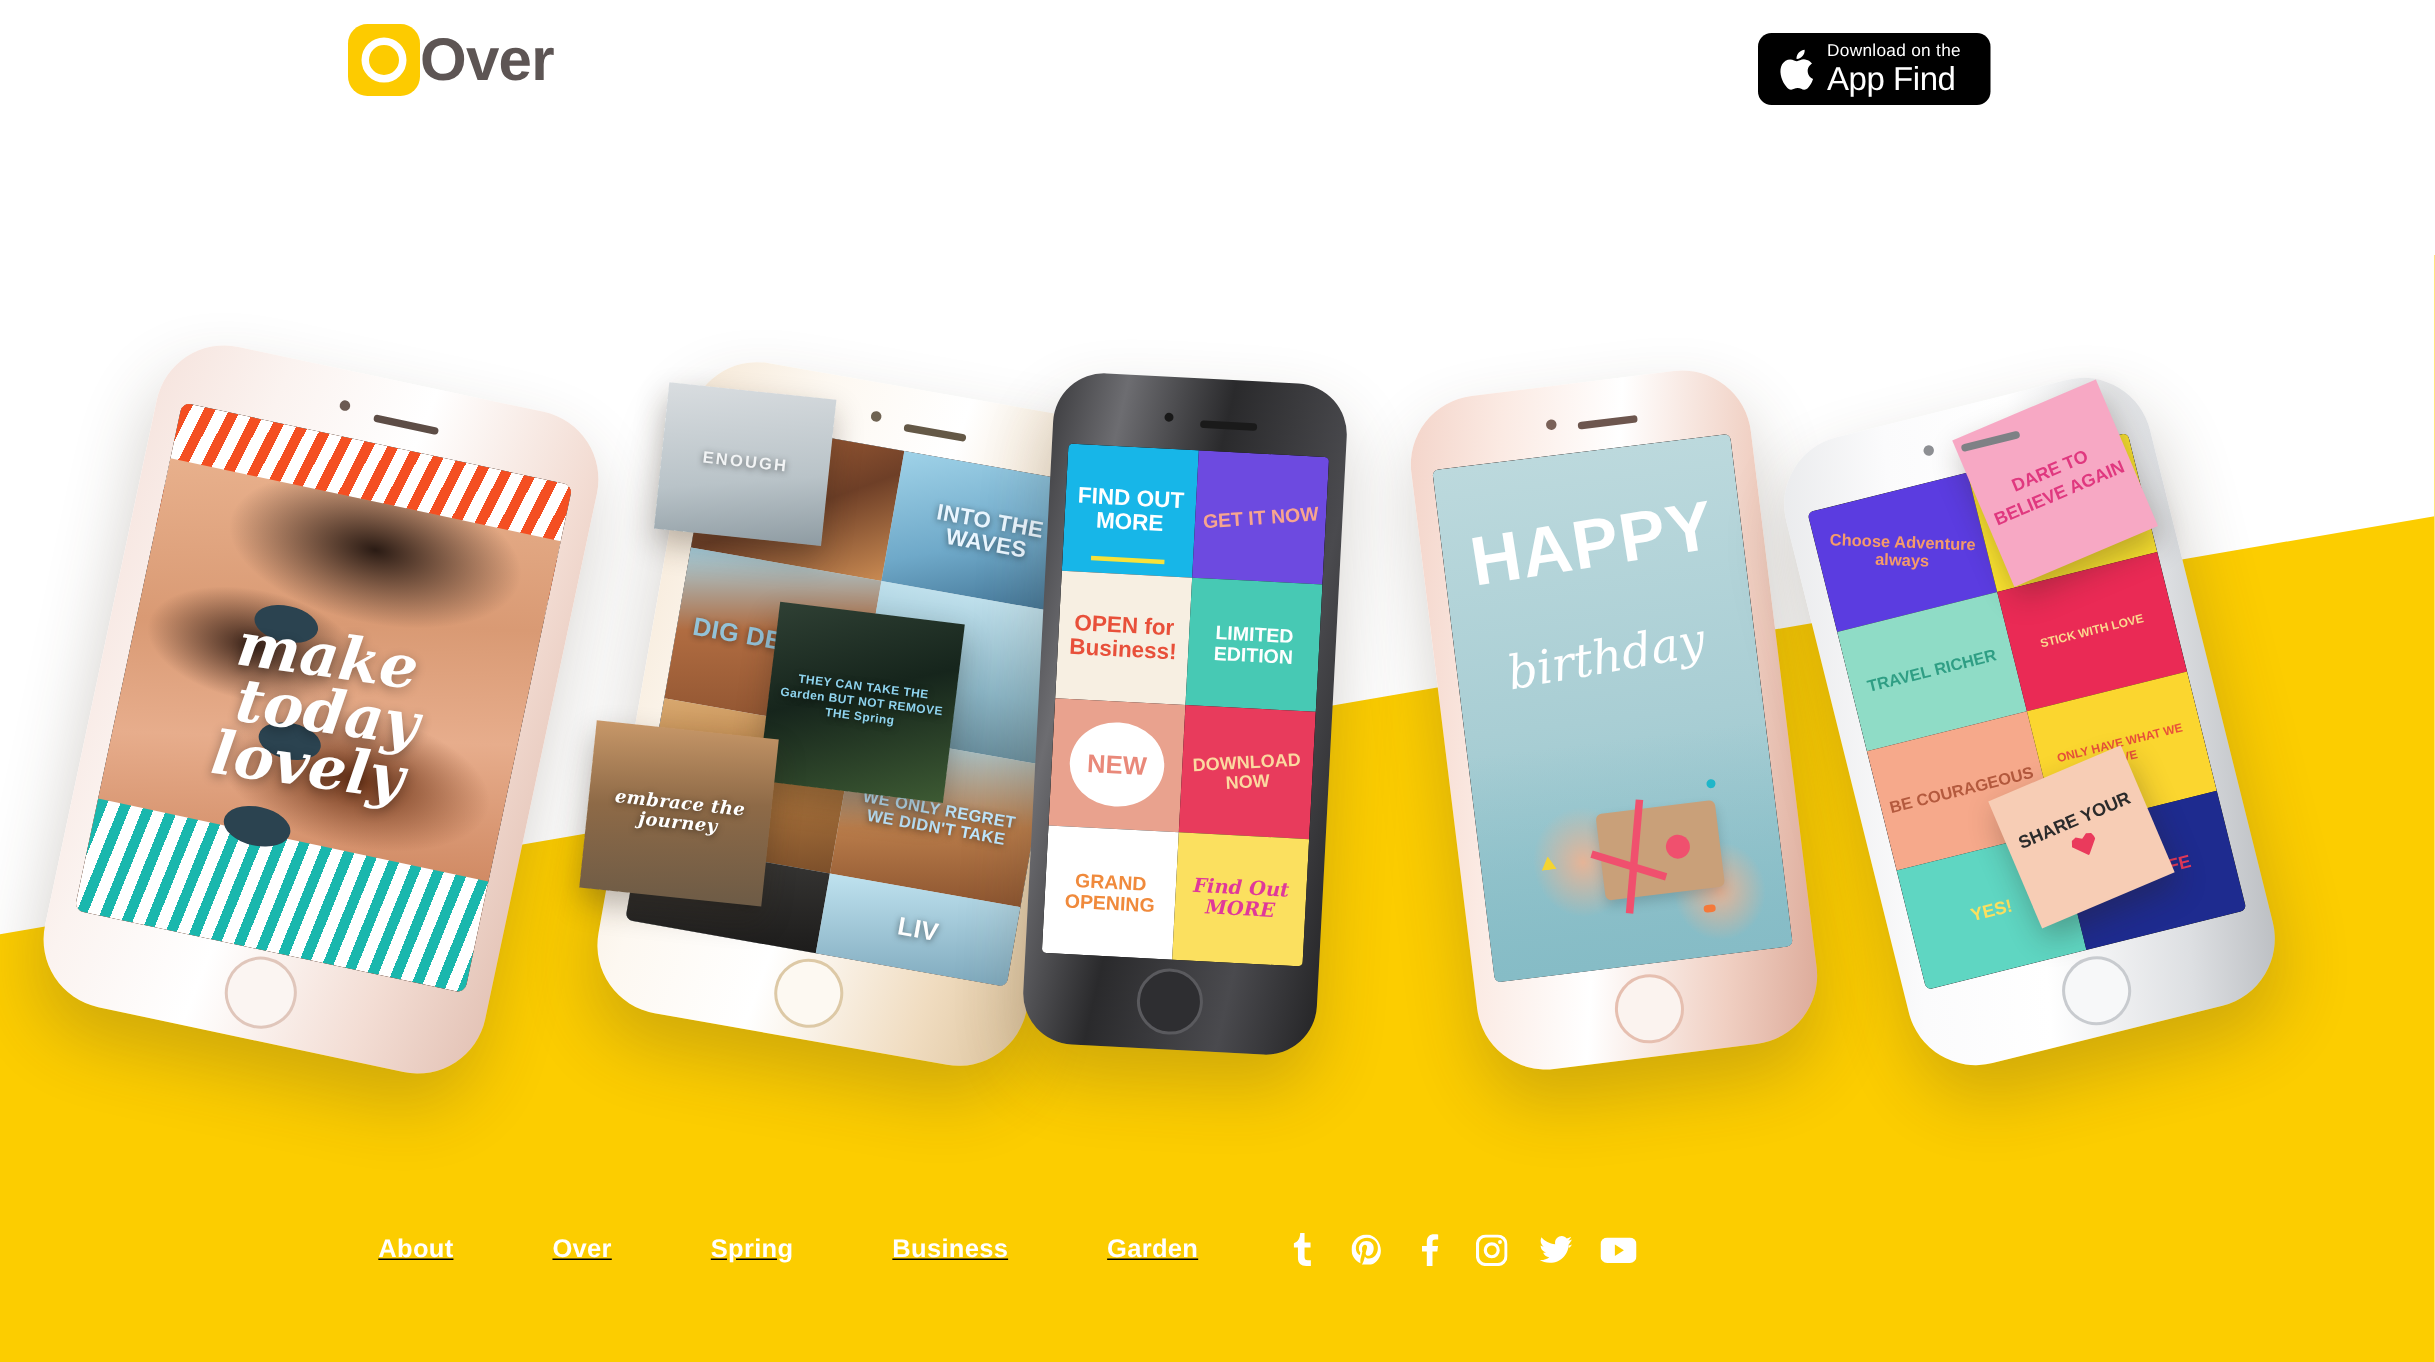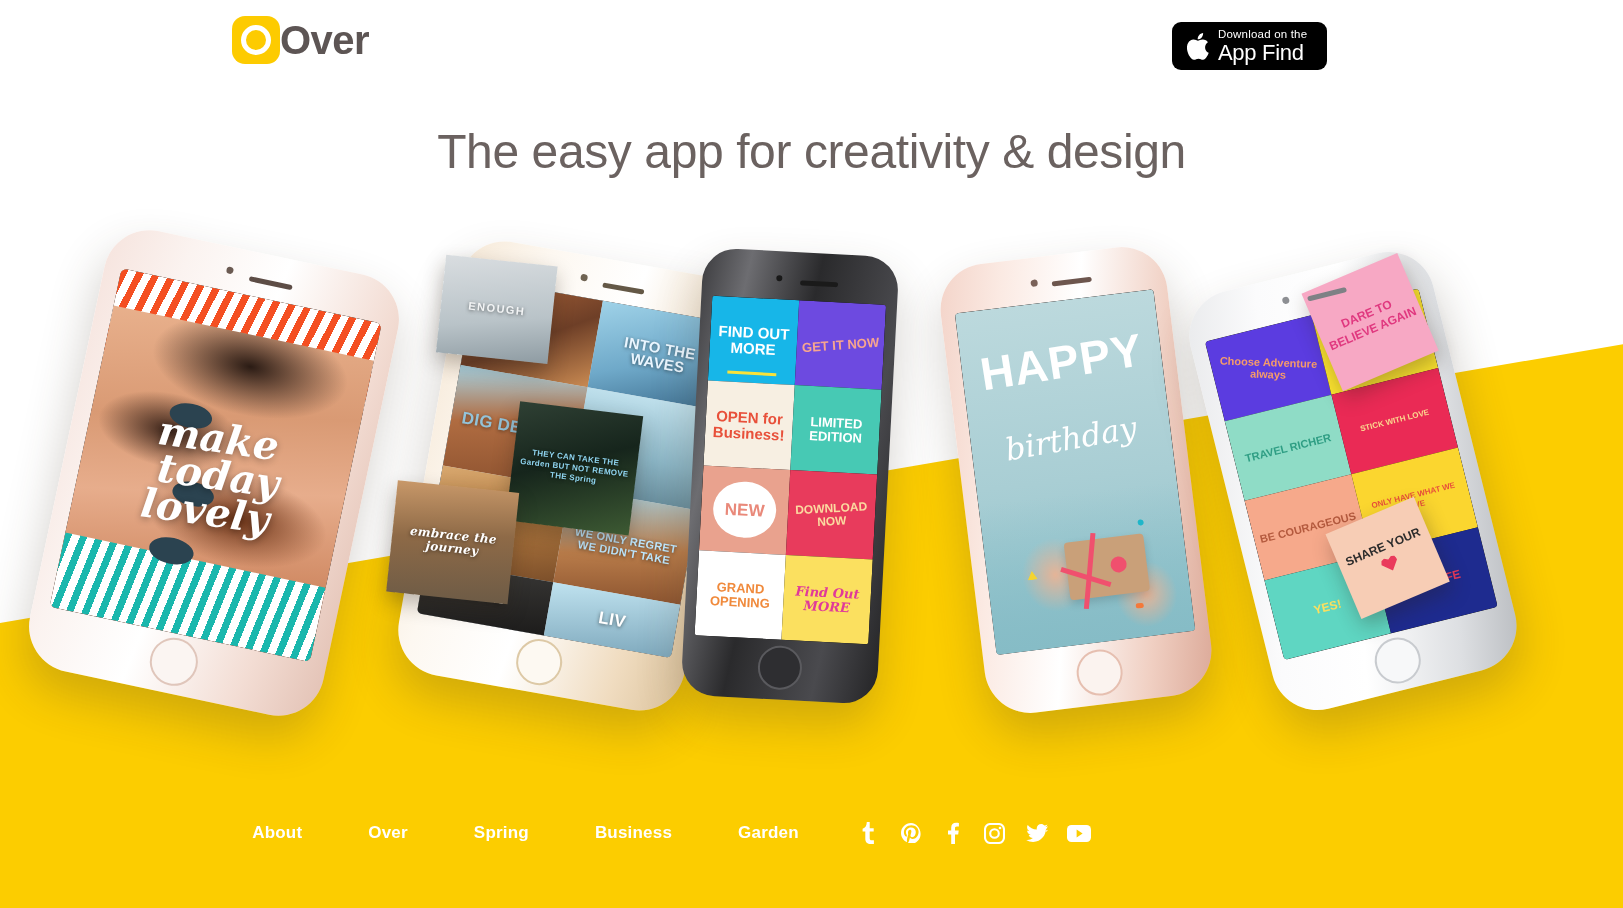--- a/index.html
+++ b/index.html
@@ -140,21 +140,21 @@
     font-family:"DejaVu Serif",serif;font-style:italic;font-size:31px;transform:rotate(-3deg);
   }
 
   
   .p5-grid{position:absolute;inset:0;display:grid;grid-template-columns:1fr 1fr;grid-template-rows:repeat(4,1fr);}
   .p5-tile{display:flex;align-items:center;justify-content:center;overflow:hidden;text-align:center;padding:3px;}
 
   
   .footer{
     position:absolute;left:0;bottom:58px;width:1319px;z-index:50;
-    display:flex;align-items:center;justify-content:center;gap:0;
+    display:flex;align-items:center;justify-content:center;gap:0;text-decoration:underline;
   }
   .footer-links{display:flex;align-items:center;gap:0;}
   .footer-link{
     color:#ffffff;font-size:17px;font-weight:bold;text-decoration:none;
     padding:0 33px;letter-spacing:.2px;cursor:pointer;
   }
   .socials{display:flex;align-items:center;gap:0;margin-left:16px;}
   .social{
     width:42px;height:34px;display:flex;align-items:center;justify-content:center;cursor:pointer;
   }
@@ -184,21 +184,20 @@
           <path fill="#ffffff" d="M21.1 16.4c0-3.4 2.8-5 2.9-5.1-1.6-2.3-4-2.6-4.9-2.7-2.1-.2-4.1 1.2-5.1 1.2-1.1 0-2.7-1.2-4.4-1.2-2.3 0-4.4 1.3-5.5 3.3-2.4 4.1-.6 10.2 1.7 13.5 1.1 1.6 2.5 3.5 4.3 3.4 1.7-.1 2.3-1.1 4.4-1.1s2.6 1.1 4.4 1.1c1.8 0 2.9-1.6 4-3.3 1.3-1.9 1.8-3.7 1.8-3.8-.1 0-3.5-1.3-3.6-5.3zM17.7 6.4c.9-1.1 1.6-2.7 1.4-4.3-1.4.1-3.1 1-4 2.1-.8 1-1.6 2.6-1.4 4.1 1.6.1 3.2-.8 4-1.9z"></path>
         </svg>
       </div>
       <div class="appstore-txt">
         <div class="appstore-small">Download on the</div>
         <div class="appstore-big">App Find</div>
       </div>
     </div>
   </div>
 
-  <h1 class="headline">The easy app for creativity &amp; design</h1>
 
   <div class="phones">
 
     <div class="phone" style="left:64px;top:248px;width:300px;height:450px;transform:rotate(12deg);">
       <div class="body-shell shell-rose"></div>
       <div class="bezel" style="left:17px;top:44px;right:17px;bottom:60px;border-radius:6px;">
         <div class="screen">
           <div class="p1-photo">
             <div class="p1-stripes-top"></div>
             <div class="p1-people"></div>

